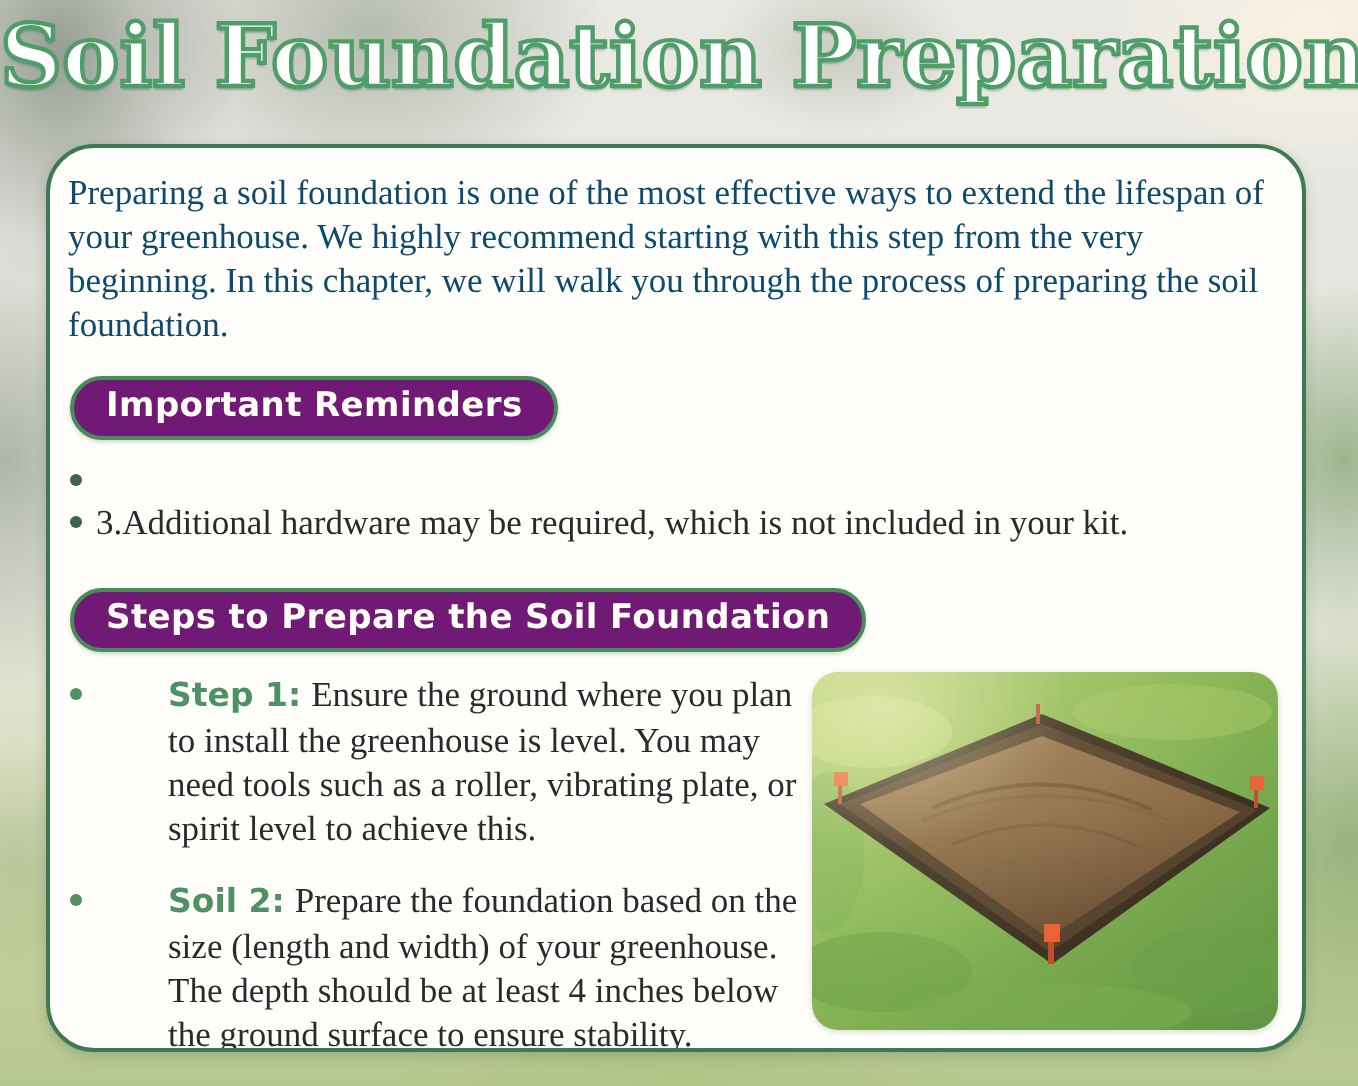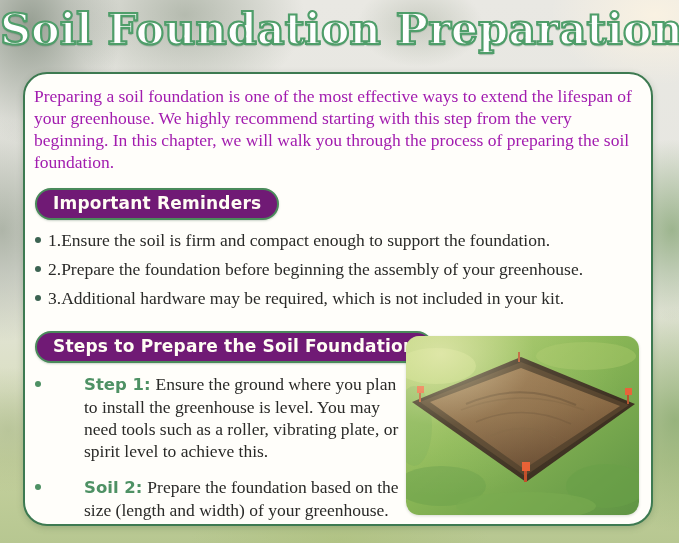--- a/index.html
+++ b/index.html
@@ -37,21 +37,21 @@
   .card {
     position:absolute; left:23px; top:72px; width:630px; height:454px;
     background:#fffefa;
     border:2px solid #3d7a51; border-radius:24px;
     box-shadow:0 2px 6px rgba(60,90,60,.25);
     overflow:hidden;
   }
   .card-inner { position:relative; width:100%; height:100%; padding:11px 10px 0 9px; }
 
   .intro {
-    font-size:17.5px; line-height:22px; color:#a21caf;
+    font-size:17.5px; line-height:22px; color:#0c4a6e;
     width:608px;
   }
 
   .badge {
     display:inline-block; margin:15px 0 0 1px;
     background:#701a75; border:2px solid #4a8a5b;
     color:#fffdf4; border-radius:999px;
     padding:3px 16px 5px 16px;
     font-family:"DejaVu Sans", sans-serif; font-weight:bold; font-size:17px;
     letter-spacing:.2px;
@@ -101,25 +101,20 @@
 <div class="card">
   <div class="card-inner">
 
     <p class="intro">Preparing a soil foundation is one of the most effective ways to extend the lifespan of your greenhouse. We highly recommend starting with this step from the very beginning. In this chapter, we will walk you through the process of preparing the soil foundation.</p>
 
     <div class="badge">Important Reminders</div>
 
     <ul class="reminders">
       <li>
         <span class="dot"></span>
-        <span>1.Ensure the soil is firm and compact enough to support the foundation.</span>
-      </li>
-      <li>
-        <span class="dot"></span>
-        <span>2.Prepare the foundation before beginning the assembly of your greenhouse.</span>
       </li>
       <li>
         <span class="dot"></span>
         <span>3.Additional hardware may be required, which is not included in your kit.</span>
       </li>
     </ul>
 
     <div class="badge">Steps to Prepare the Soil Foundation</div>
 
     <ul class="steps">

